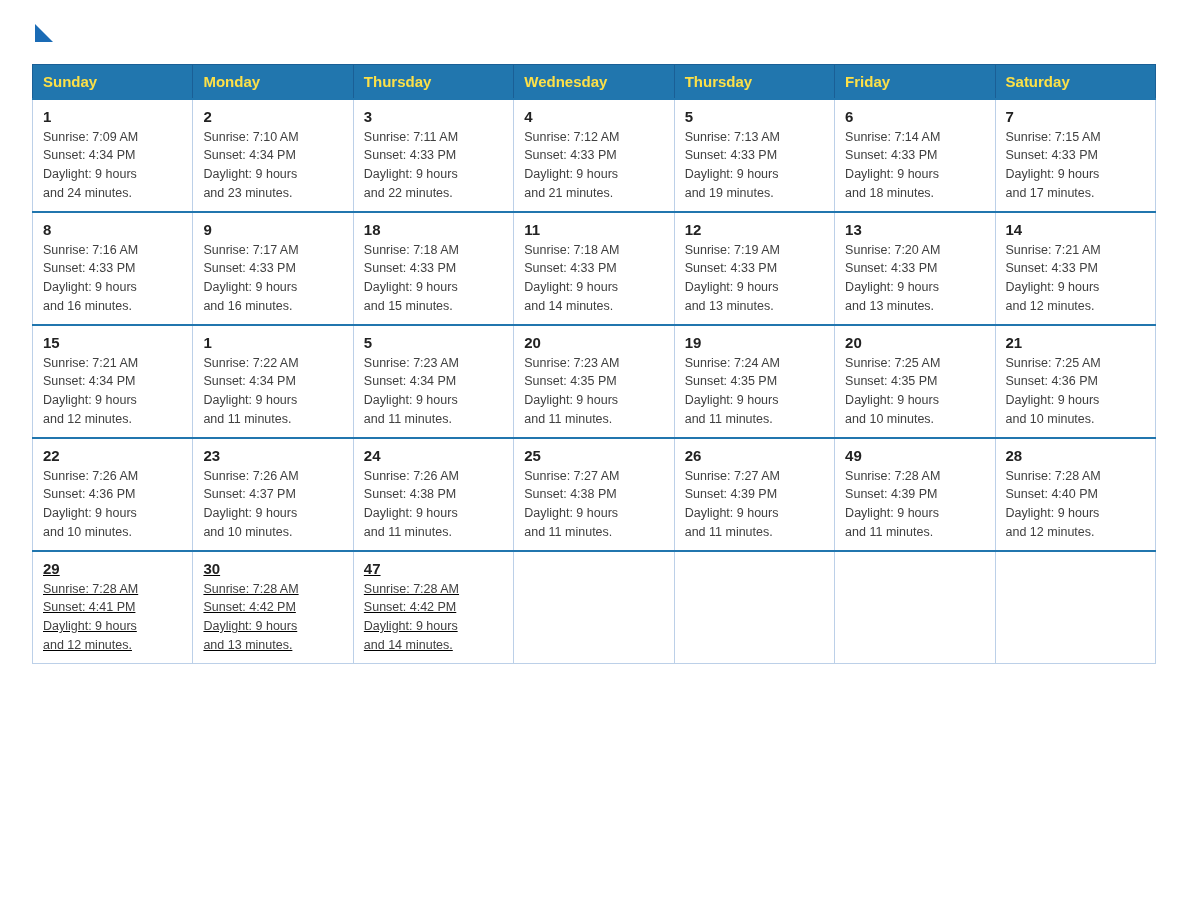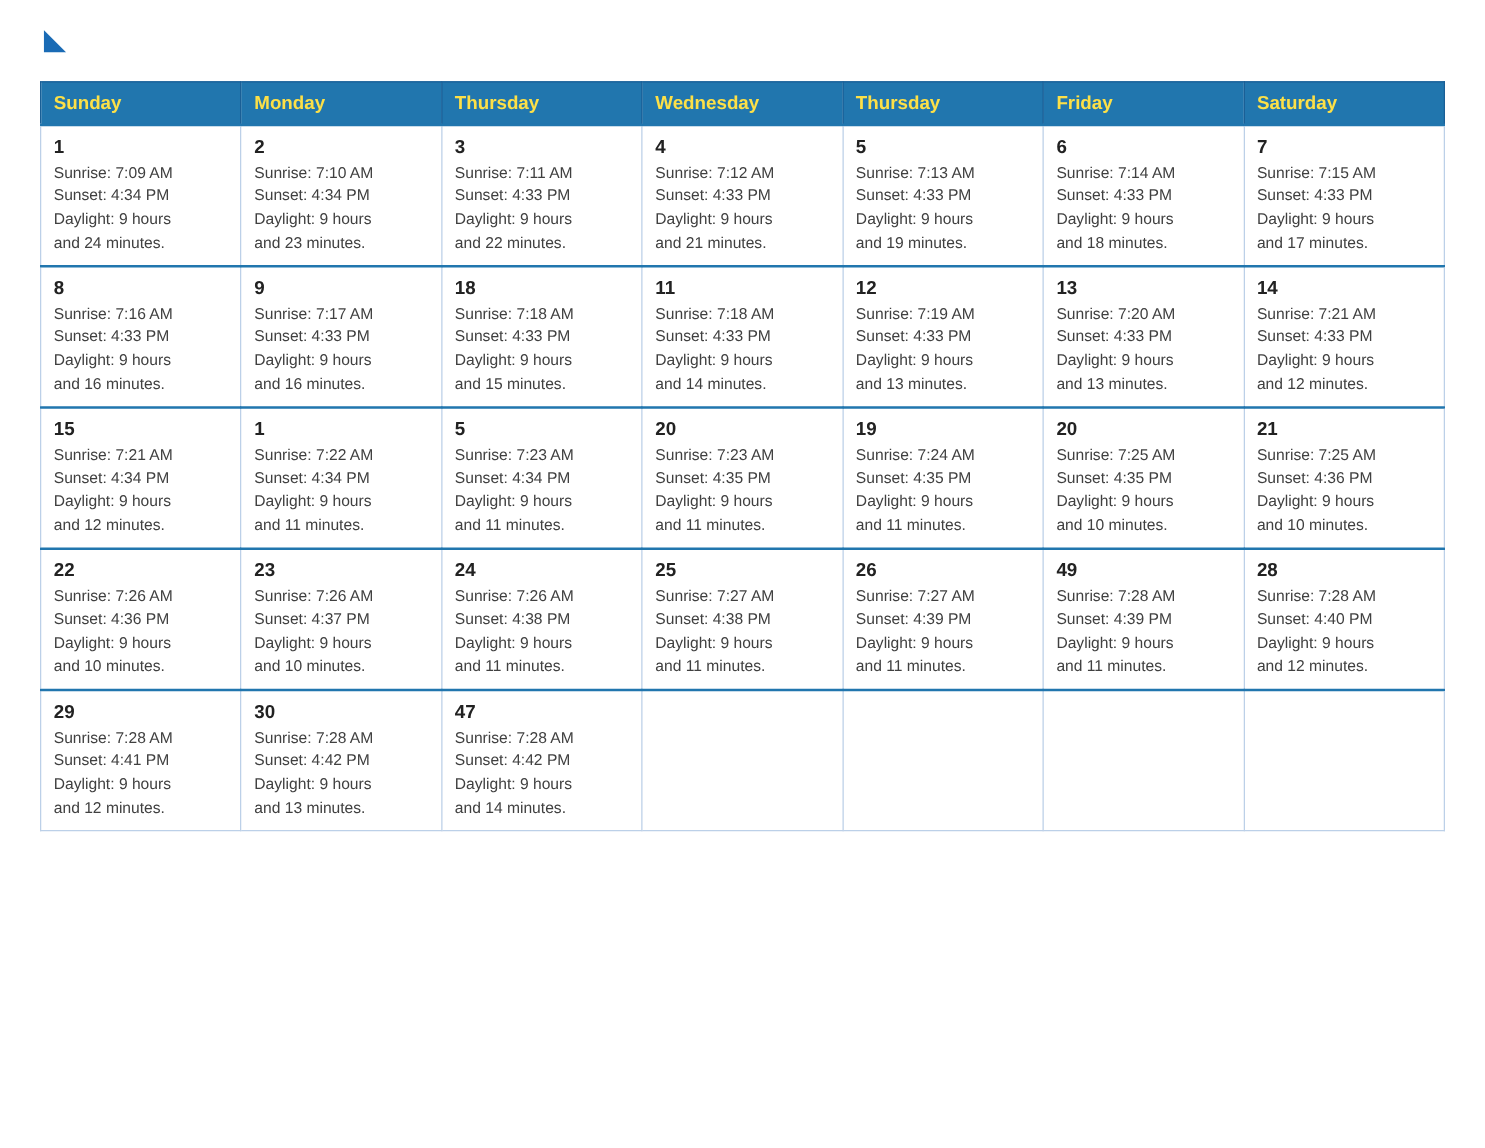--- a/index.html
+++ b/index.html
@@ -77,20 +77,21 @@
     .day-info {
       font-size: 12.5px;
       line-height: 1.5;
       color: #404040;
     }
     .calendar tr {
       border-bottom: 2px solid #2176ae;
     }
     .calendar tbody tr:last-child {
       border-bottom: none;
+      text-decoration: underline;
     }
   </style>
 </head>
 <body>
 
 <div class="header-row">
   <div class="logo">
     <div style="display:inline-block; line-height:1.1;">
       <div style="display:flex; align-items:center;">
         <span class="logo-text-general"></span>

